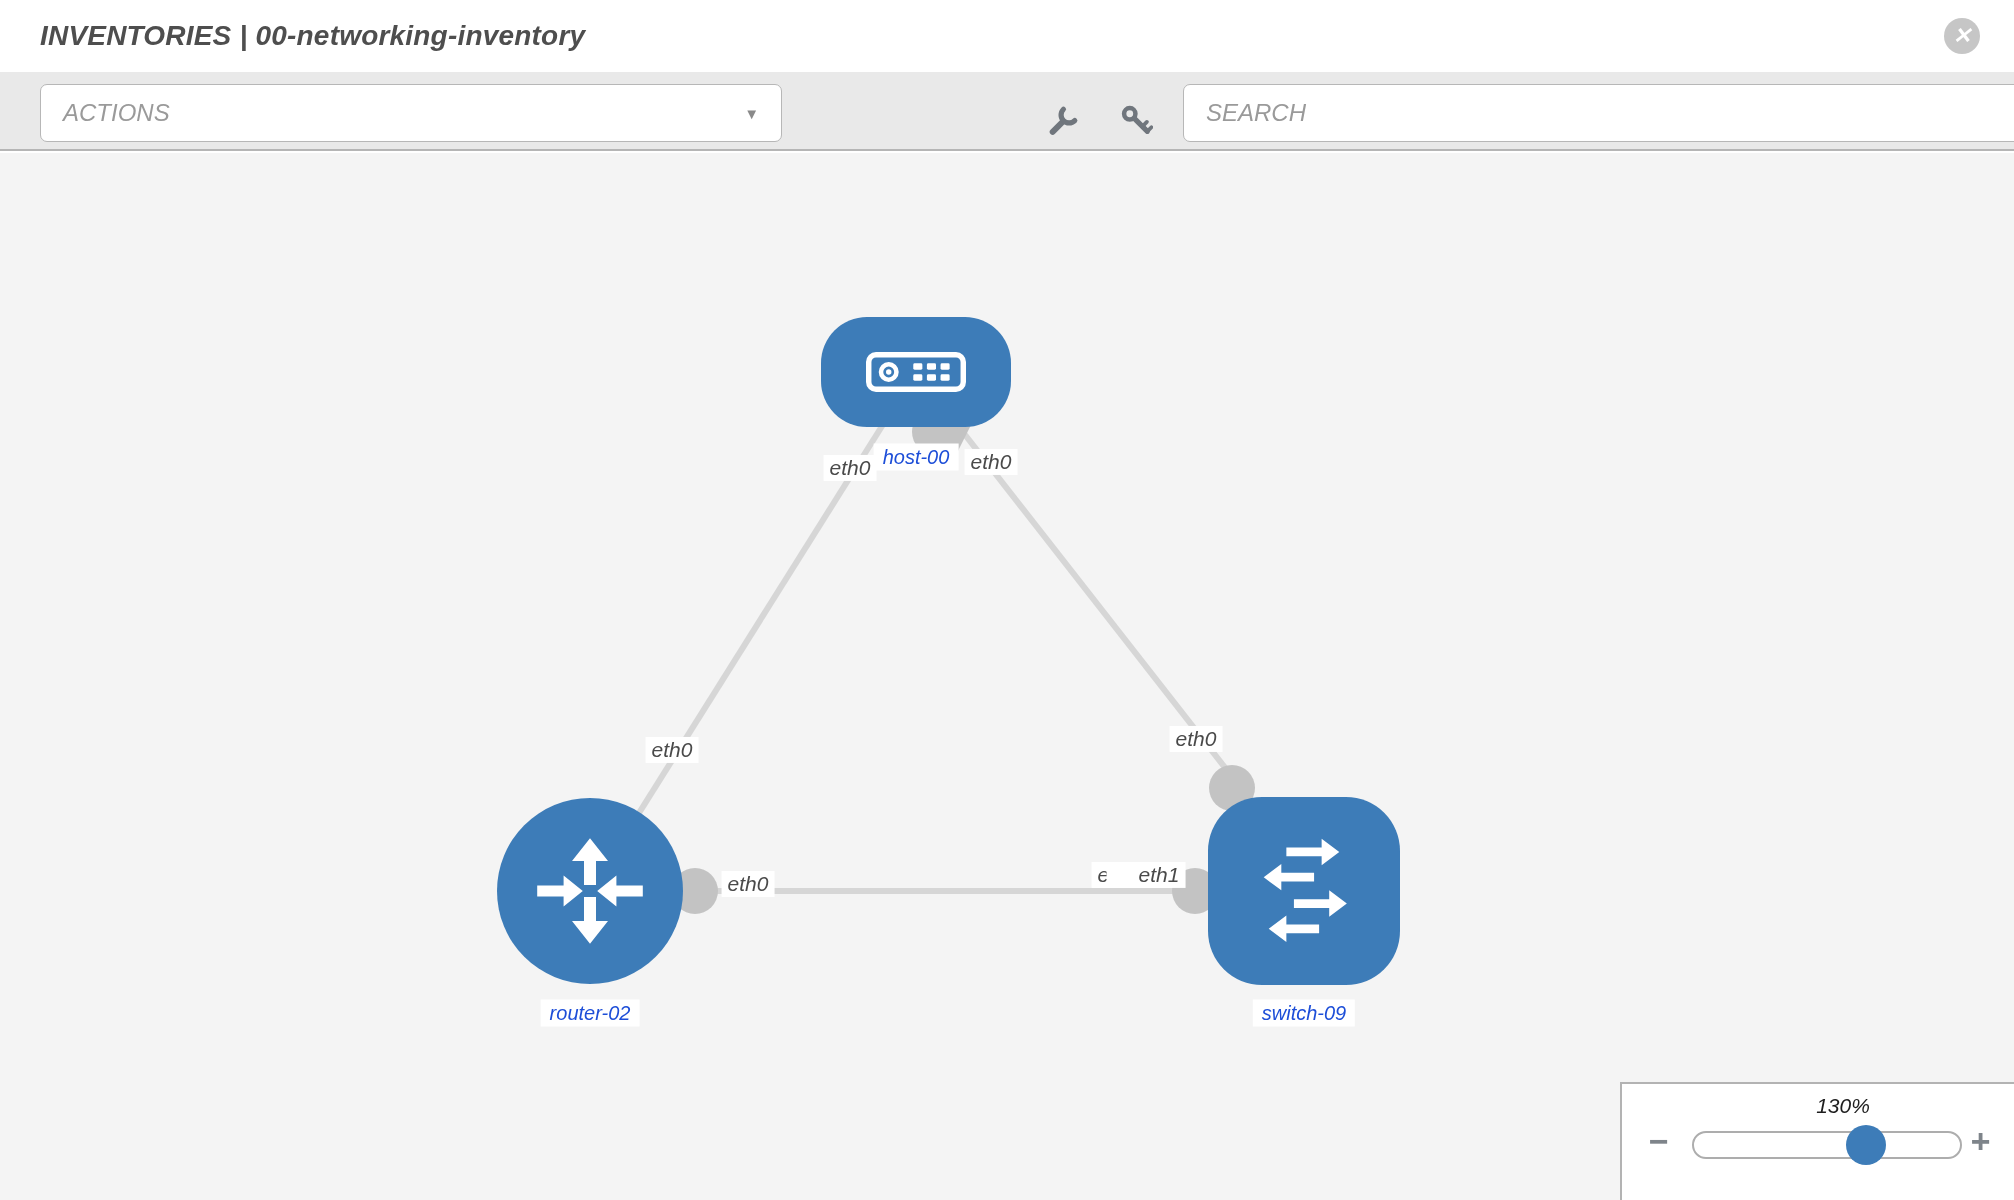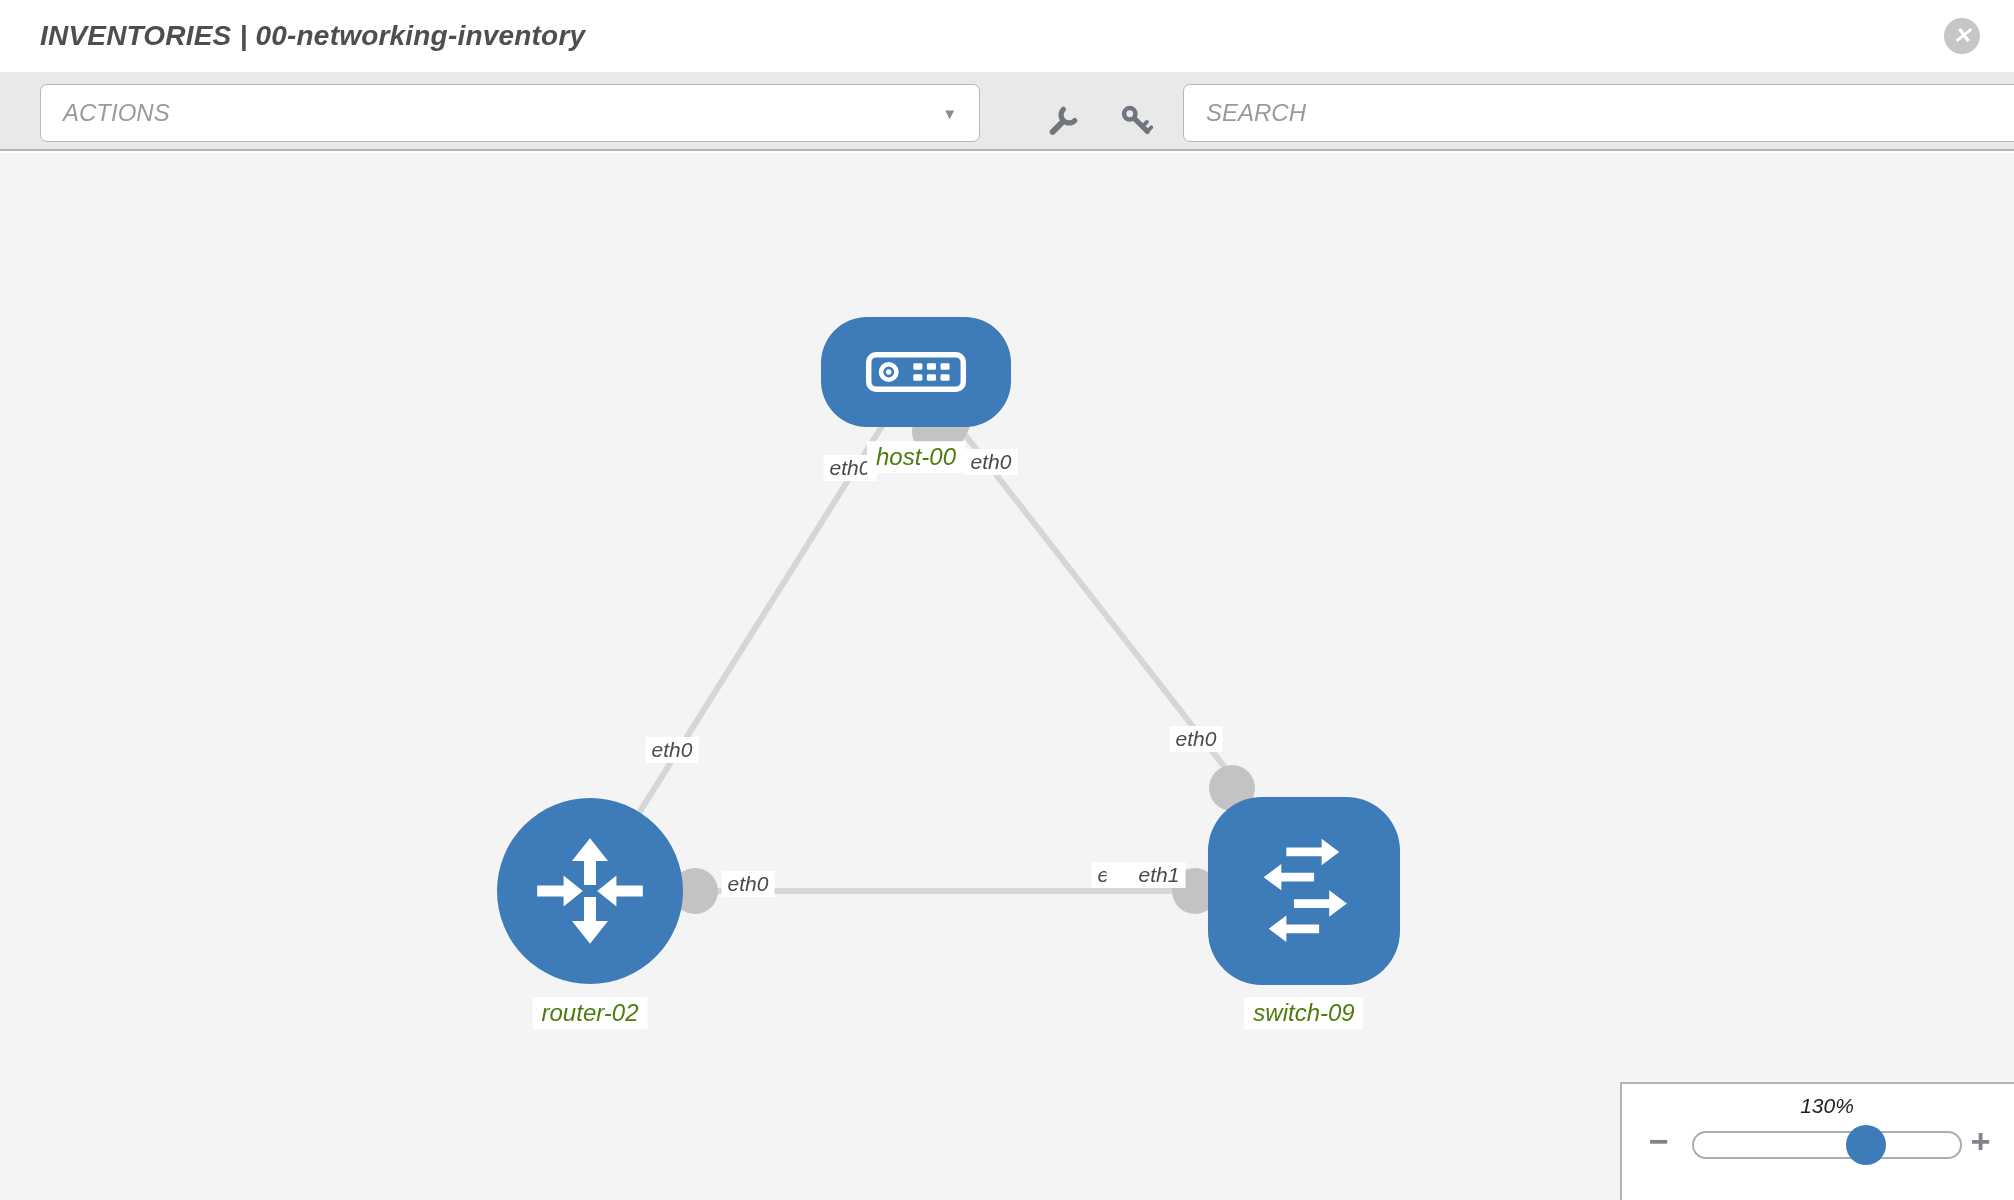--- a/index.html
+++ b/index.html
@@ -15,57 +15,57 @@
              background:#c6c6c6;color:#fff;font-size:22px;font-weight:700;
              display:flex;align-items:center;justify-content:center;cursor:pointer;user-select:none;}
 
   
   .toolbar{position:absolute;left:0;top:72px;width:100%;height:79px;background:#e9e9e9;
            border-bottom:2px solid #b5b5b5;}
   .dropdown{position:absolute;top:12px;height:58px;background:#fff;border:1px solid #b7b7b7;
             border-radius:7px;display:flex;align-items:center;padding:0 22px;
             font-size:24px;color:#9a9a9a;cursor:pointer;}
   .dropdown .caret{margin-left:auto;font-size:15px;color:#8a8a8a;}
-  .dd-actions{left:40px;width:940px;}
+  .dd-actions{left:40px;width:742px;}
   .dd-search{left:1183px;width:896px;}
   .tool-icon{position:absolute;top:31px;width:34px;height:34px;cursor:pointer;}
   .tool-wrench{left:1047px;}
   .tool-key{left:1119px;}
 
   
   .canvas{position:absolute;left:0;top:153px;width:2014px;height:1047px;background:#f4f4f4;}
   .canvas svg.links{position:absolute;left:0;top:0;}
 
   .node{position:absolute;background:#3d7cb8;display:flex;align-items:center;
         justify-content:center;cursor:pointer;z-index:2;}
   .node-host{left:821px;top:164px;width:190px;height:110px;border-radius:46px;}
   .node-router{left:497px;top:645px;width:186px;height:186px;border-radius:50%;}
   .node-switch{left:1208px;top:644px;width:192px;height:188px;border-radius:54px;}
 
   .chip{position:absolute;transform:translate(-50%,-50%);background:#fff;color:#4a4a4a;
         font-size:21px;line-height:1.15;padding:1px 6px;white-space:nowrap;z-index:4;}
-  .node-label{font-size:24px;padding:2px 9px;color:#4d7c0f;z-index:5;}
+  .node-label{font-size:20px;padding:2px 9px;color:#1d4ed8;z-index:5;}
   .chip-back{z-index:3;}
   .chip-front{z-index:5;}
 
   .lbl-host      {left:916px; top:304px;}
   .lbl-router    {left:590px; top:860px;}
   .lbl-switch    {left:1304px;top:860px;}
   .if-host-left  {left:850px; top:315px;}
   .if-host-right {left:991px; top:309px;}
   .if-mid-left   {left:672px; top:597px;}
   .if-switch-top {left:1196px;top:586px;}
   .if-router-right{left:748px;top:731px;}
   .if-switch-back{left:1118px;top:722px;}
   .if-switch-front{left:1146px;top:722px;padding-left:32px;}
 
   
   .zoom-panel{position:absolute;left:1620px;top:1082px;width:400px;height:130px;
               background:#fff;border:2px solid #b3b3b3;z-index:6;}
-  .zoom-value{position:absolute;left:70px;top:10px;width:270px;text-align:center;
+  .zoom-value{position:absolute;left:86px;top:10px;width:270px;text-align:center;
               font-size:21px;color:#1e1e1e;}
   .zoom-minus,.zoom-plus{position:absolute;top:40px;font-size:34px;font-weight:800;
               color:#7e848a;cursor:pointer;user-select:none;line-height:1;}
   .zoom-minus{left:26px;}
   .zoom-plus{left:348px;}
   .zoom-track{position:absolute;left:70px;top:47px;width:270px;height:28px;background:#fff;
               border:2px solid #adadad;border-radius:15px;cursor:pointer;}
   .zoom-knob{position:absolute;left:152px;top:-8px;width:40px;height:40px;border-radius:50%;
              background:#3d7cb8;cursor:grab;}
 </style>

